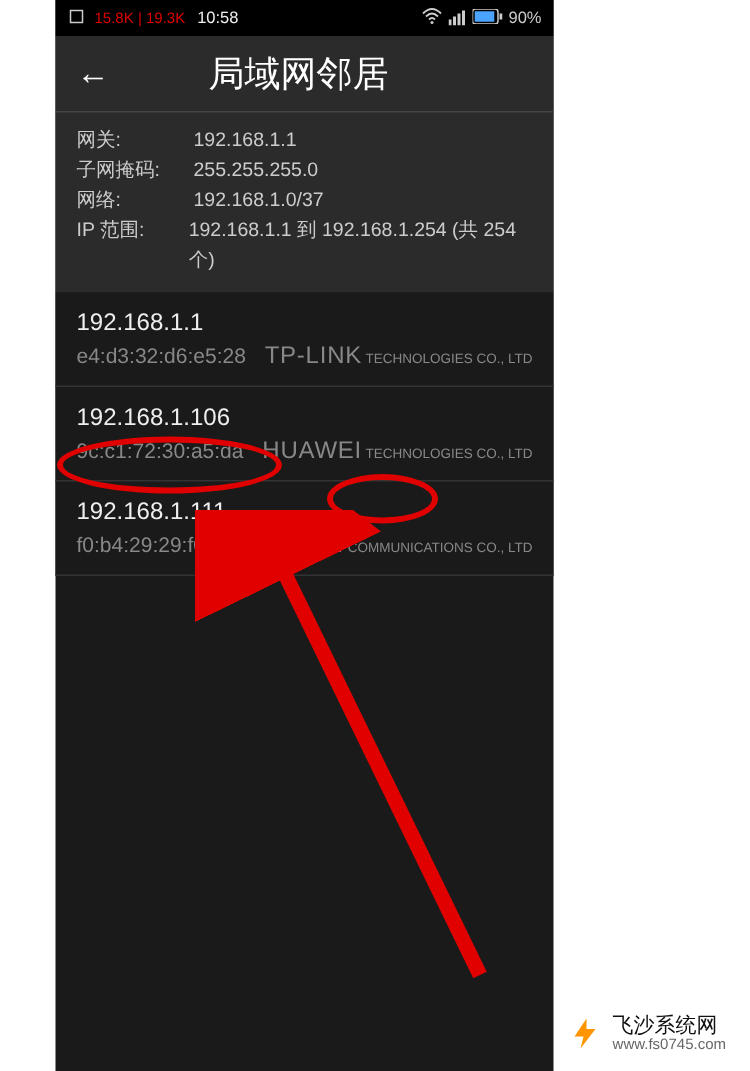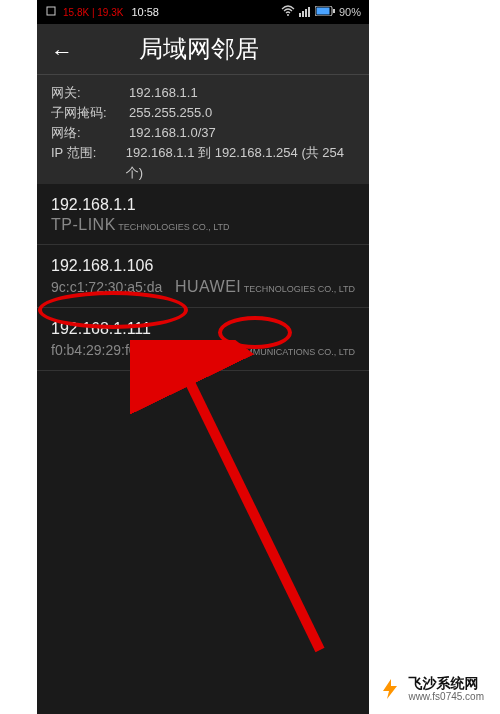--- a/index.html
+++ b/index.html
@@ -67,21 +67,21 @@
       margin-right: 18px;
       color: #fff;
     }
     .title-text {
       font-size: 24px;
       font-weight: 400;
       margin-left: 48px;
     }
     .info-panel {
       background: #2b2b2b;
-      padding: 8px 14px 1px 14px;
+      padding: 8px 14px 12px 14px;
       color: #ccc;
       font-size: 13px;
       border-top: 1px solid #444;
     }
     .info-row {
       display: flex;
       line-height: 20px;
     }
     .info-label {
       width: 78px;
@@ -160,21 +160,21 @@
       align-items: center;
       gap: 6px;
       padding: 4px 8px;
       border-radius: 4px;
     }
     .watermark-text {
       line-height: 1.1;
     }
     .watermark-title {
       font-size: 14px;
-      font-weight: 700;
+      font-weight: 400;
       color: #111;
     }
     .watermark-url {
       font-size: 10px;
       color: #666;
     }
     .wm-icon {
       width: 24px;
       height: 24px;
     }
@@ -242,20 +242,21 @@
     <div class="info-row">
       <span class="info-label">IP 范围:</span>
       <span class="info-value">192.168.1.1 到 192.168.1.254 (共 254 个)</span>
     </div>
   </div>
 
   <div class="device-list">
     <div class="device-item">
       <div class="device-ip">192.168.1.1</div>
       <div class="device-bottom">
+        <div class="device-mac">e4:d3:32:d6:e5:28</div>
         <div class="device-vendor">
           <span class="vendor-main">TP-LINK</span><span class="vendor-sub"> TECHNOLOGIES CO., LTD</span>
         </div>
       </div>
     </div>
     <div class="device-item">
       <div class="device-ip">192.168.1.106</div>
       <div class="device-bottom">
         <div class="device-mac">9c:c1:72:30:a5:da</div>
         <div class="device-vendor">

